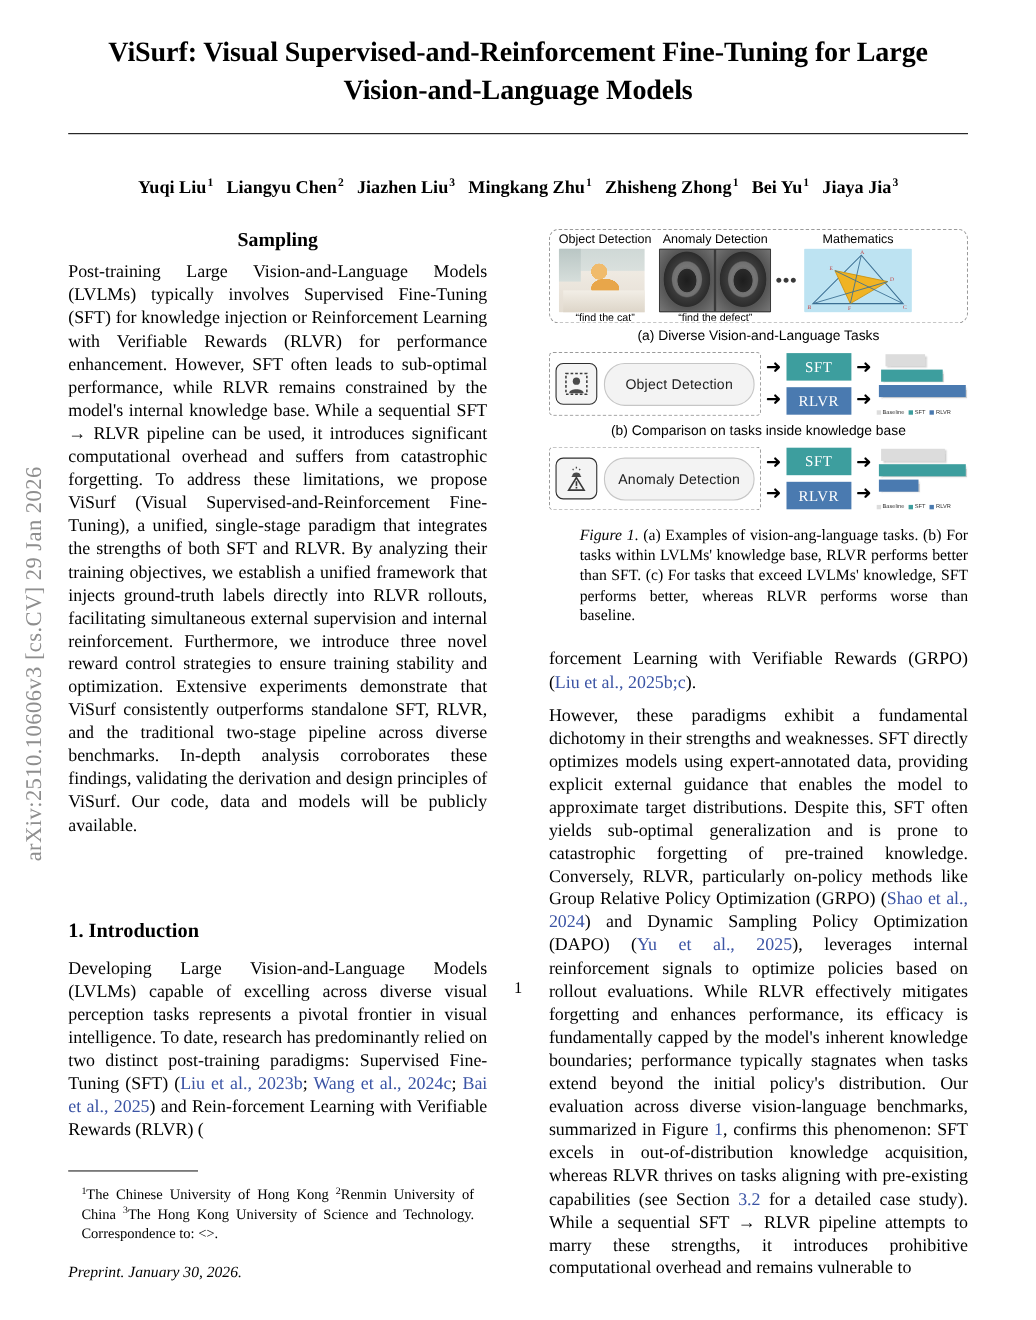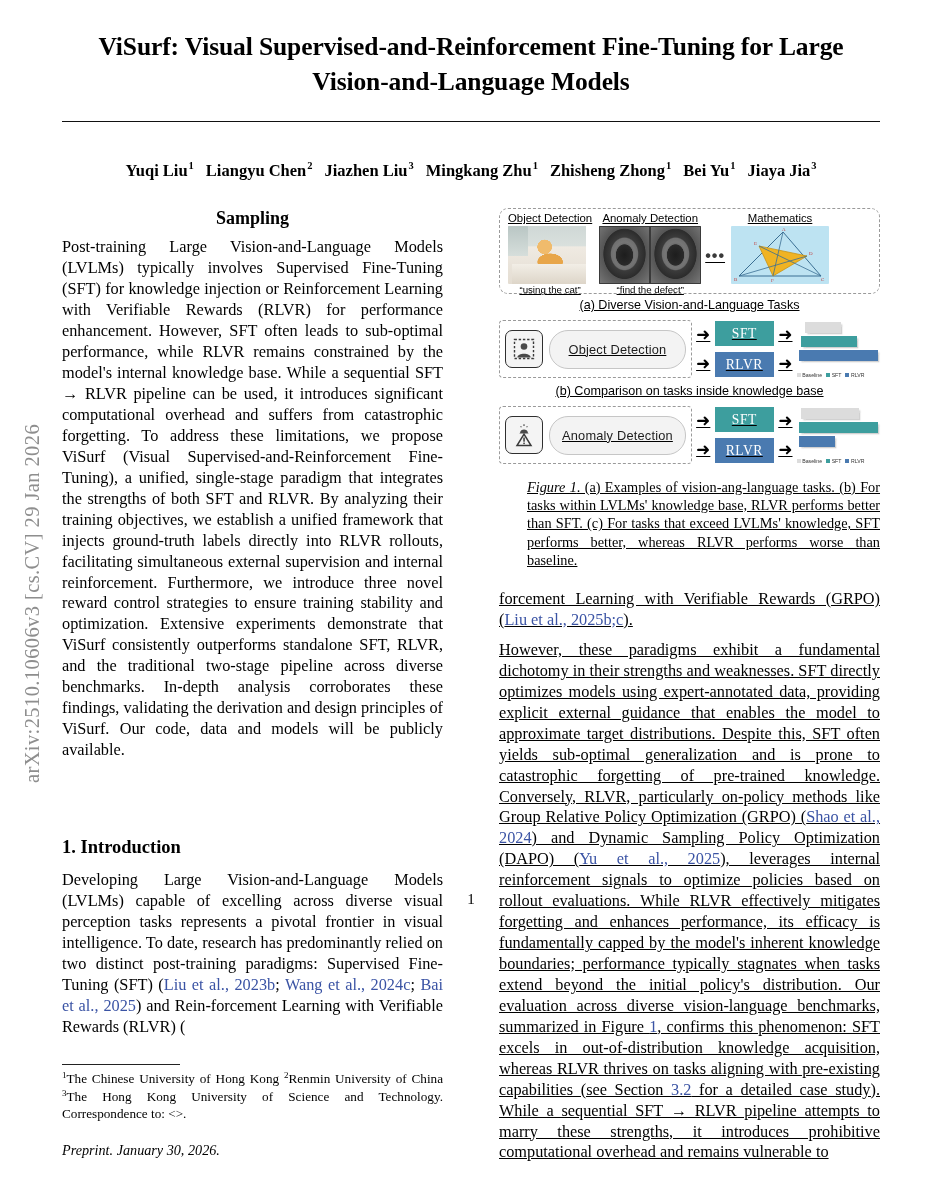--- a/index.html
+++ b/index.html
@@ -82,21 +82,21 @@
     left: 0;
     width: 818px;
     height: 960px;
   }
   .col {
     position: absolute;
     top: 0;
     width: 381px;
   }
   .col-left  { left: 0; }
-  .col-right { left: 437px; text-decoration: underline; }
+  .col-right { left: 437px; }
 
   .abs-head {
     text-align: center;
     font-size: 18px;
     font-weight: bold;
     margin: 0 0 8px 0;
   }
   p.just {
     margin: 0;
     text-align: justify;
@@ -128,21 +128,21 @@
   .fn-rule {
     width: 118px;
     border: none;
     border-top: 1px solid #222;
     margin: 0 0 5px 0;
   }
   .footnote {
     font-size: 13.2px;
     line-height: 1.26;
     text-align: justify;
-    margin: 0;
+    margin: 12px;
   }
   .footnote sup { font-size: 9px; vertical-align: super; }
   .preprint {
     margin-top: 19px;
     font-size: 14.2px;
     font-style: italic;
   }
 
   
   .figure { position: relative; width: 381px; }
@@ -409,21 +409,21 @@
 
       <div class="figure">
 
         <div class="panel-a">
 
           <div class="taskcell" style="margin-left:2px;">
             <div class="task-label">Object Detection</div>
             <div class="thumb">
               <div class="cat-img"></div>
             </div>
-            <div class="task-quote">“using the cat”</div>
+            <div class="task-quote">“find the cat”</div>
           </div>
 
           <div class="taskcell" style="margin-left:7px;">
             <div class="task-label">Anomaly Detection</div>
             <div class="thumb">
               <div class="defect-img">
                   <div class="defect-half"></div>
                   <div class="defect-half"></div>
                 </div>
             </div>

